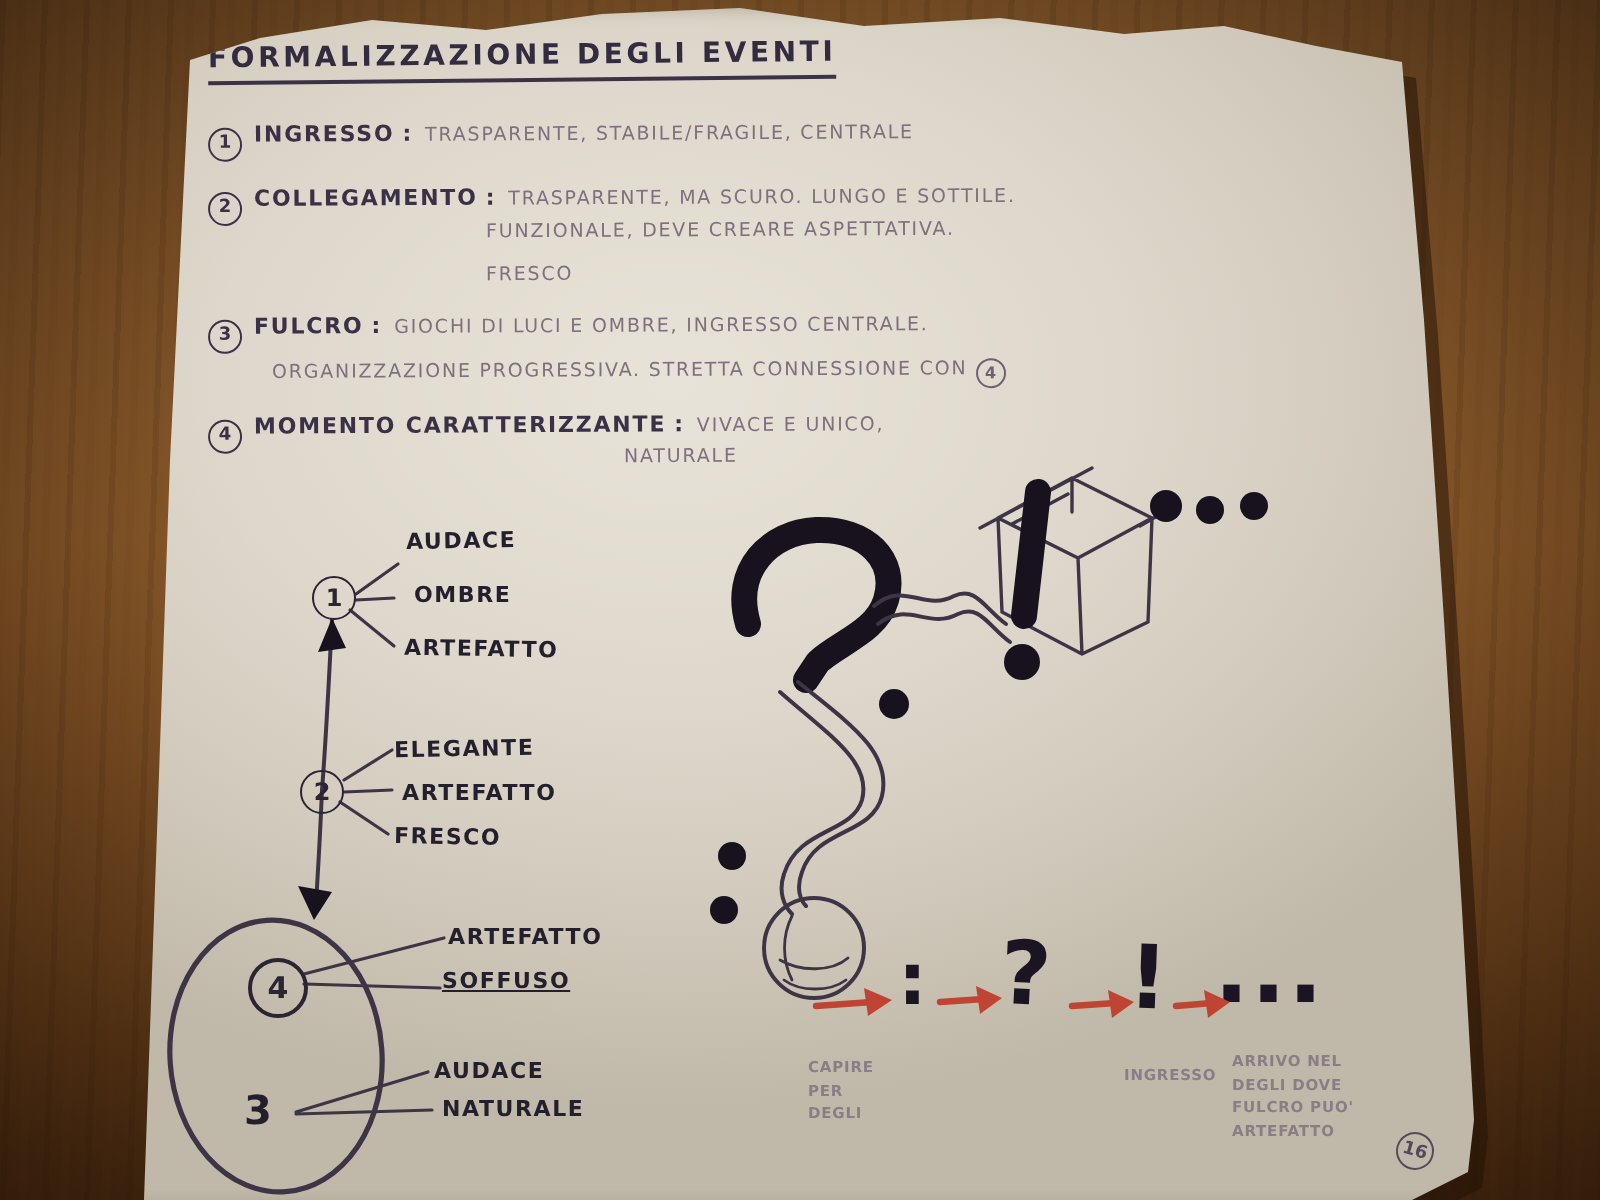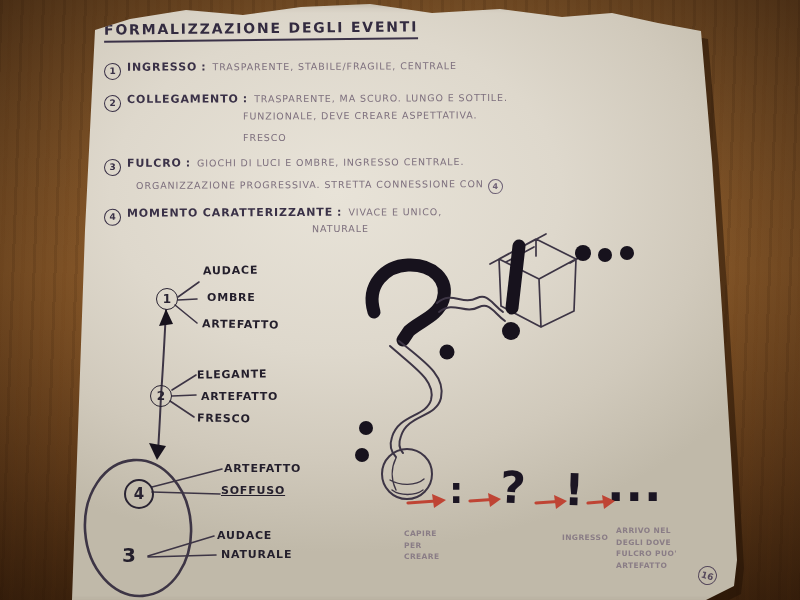--- a/index.html
+++ b/index.html
@@ -133,21 +133,21 @@
       <polygon class="redfill" points="101,11 88,5 90,19"></polygon>
       <path class="redline" stroke-width="3.2" d="M136 15 L158 13.5"></path>
       <polygon class="redfill" points="167,13 154,7 156,21"></polygon>
       <path class="redline" stroke-width="3.2" d="M188 15 L206 13.5"></path>
       <polygon class="redfill" points="215,13 202,7 204,21"></polygon>
     </svg>
 
     <div class="hw cap" style="left:404px;top:528px;">
       <div>CAPIRE</div>
       <div>PER</div>
-      <div>CREARE</div>
+      <div>DEGLI</div>
     </div>
     <div class="hw cap" style="left:562px;top:532px;">
       <div>INGRESSO</div>
     </div>
     <div class="hw cap" style="left:616px;top:525px;">
       <div>ARRIVO NEL</div>
       <div>DEGLI DOVE</div>
       <div>FULCRO PUO'</div>
       <div>ARTEFATTO</div>
     </div>

